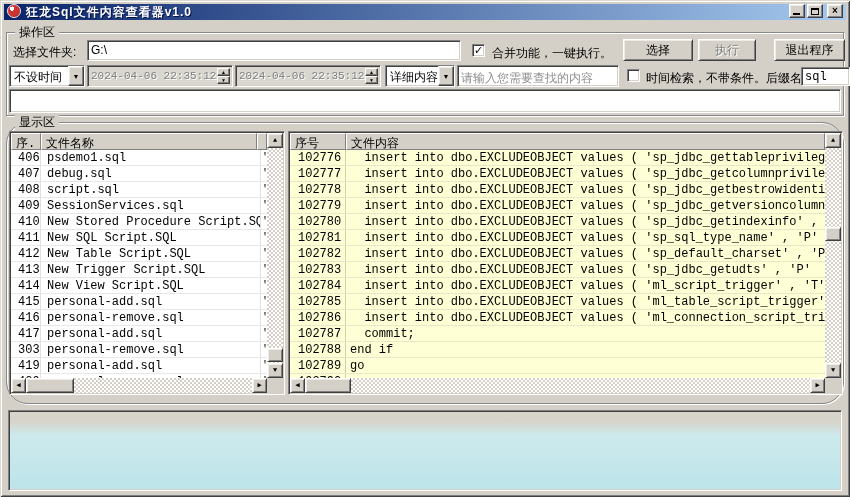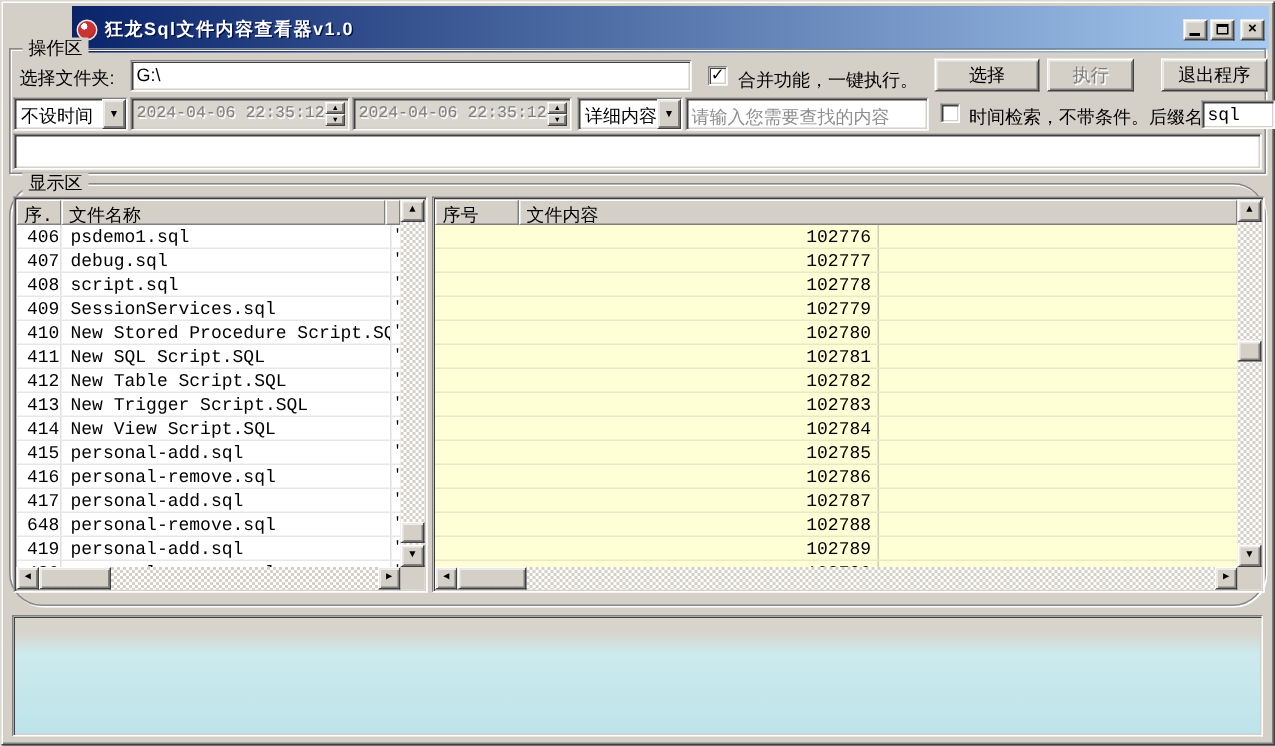--- a/index.html
+++ b/index.html
@@ -12,23 +12,23 @@
 
   
   #window{
     position:relative; width:850px; height:497px;
     background:var(--silver,#d4d0c8);
     box-shadow: inset 1px 1px 0 #dcd8d0, inset -1px -1px 0 #404040,
                 inset 2px 2px 0 #ffffff, inset -2px -2px 0 #808080;
     overflow:hidden;
   }
   .titlebar{
-    position:absolute; left:4px; top:4px; right:4px; height:31px;
+    position:absolute; left:4px; top:4px; right:4px; height:16px;
     background:linear-gradient(to right, var(--titlebar_from,#0a246a), var(--titlebar_to,#a6caf0));
-    display:flex; align-items:center; padding:0 3px; color:#fff;margin-left:44px;
+    display:flex; align-items:flex-start; padding:0 3px; color:#fff;
   }
   .app-icon{
     width:14px; height:14px; border-radius:50%;
     background:radial-gradient(circle at 35% 30%, #ffffff 0 18%, #cc3333 19% 60%, #7a1010 100%);
     border:1px solid #e8e8e8; flex:0 0 auto;
   }
   .title-text{margin-left:5px; font-weight:bold; letter-spacing:1px; white-space:nowrap;
     text-shadow:1px 1px 0 #00104a;}
   .tb-buttons{margin-left:auto; display:flex; gap:2px; align-items:center;}
   .tb-btn{
@@ -110,21 +110,21 @@
   #file-list .lv-body{background:#fff;}
   #file-list .lv-row{border-bottom:1px solid var(--list_grid,#e7e7e7);}
   #file-list .c-no{width:30px; padding-left:7px; border-right:1px solid #e0e0e0;}
   #file-list .c-name{flex:1; padding-left:6px; border-right:1px solid #e0e0e0;}
   #file-list .c-sliver{width:6px; padding-left:1px; font-size:10px;}
   #file-list .h-no{width:30px;}
   #file-list .h-name{flex:1;}
   #file-list .h-sliver{width:6px;}
 
   #content-list .lv-body{background:var(--content_bg,#ffffd6);}
-  #content-list .lv-row{border-bottom:1px solid var(--content_grid,#e6e6c2); background:var(--content_bg,#ffffd6);flex-direction:column;}
+  #content-list .lv-row{border-bottom:1px solid var(--content_grid,#e6e6c2); background:var(--content_bg,#ffffd6);}
   #content-list .c-no{width:56px; padding-left:8px; border-right:1px solid #cfcfb8;}
   #content-list .c-text{flex:1; padding-left:4px;}
   #content-list .h-no{width:56px;}
   #content-list .h-text{flex:1;}
 
   
   .vscroll{grid-column:2; grid-row:1; display:flex; flex-direction:column; width:16px;}
   .hscroll{grid-column:1; grid-row:2; display:flex; height:15px;}
   .sb-corner{grid-column:2; grid-row:2; background:#d4d0c8;}
   .sb-btn{
@@ -301,21 +301,21 @@
               <span class="cell c-no">416</span>
               <span class="cell c-name">personal-remove.sql</span>
               <span class="cell c-sliver">'</span>
             </div>
             <div class="lv-row">
               <span class="cell c-no">417</span>
               <span class="cell c-name">personal-add.sql</span>
               <span class="cell c-sliver">'</span>
             </div>
             <div class="lv-row">
-              <span class="cell c-no">648</span>
+              <span class="cell c-no">303</span>
               <span class="cell c-name">personal-remove.sql</span>
               <span class="cell c-sliver">'</span>
             </div>
             <div class="lv-row">
               <span class="cell c-no">419</span>
               <span class="cell c-name">personal-add.sql</span>
               <span class="cell c-sliver">'</span>
             </div>
             <div class="lv-row">
               <span class="cell c-no">420</span>

